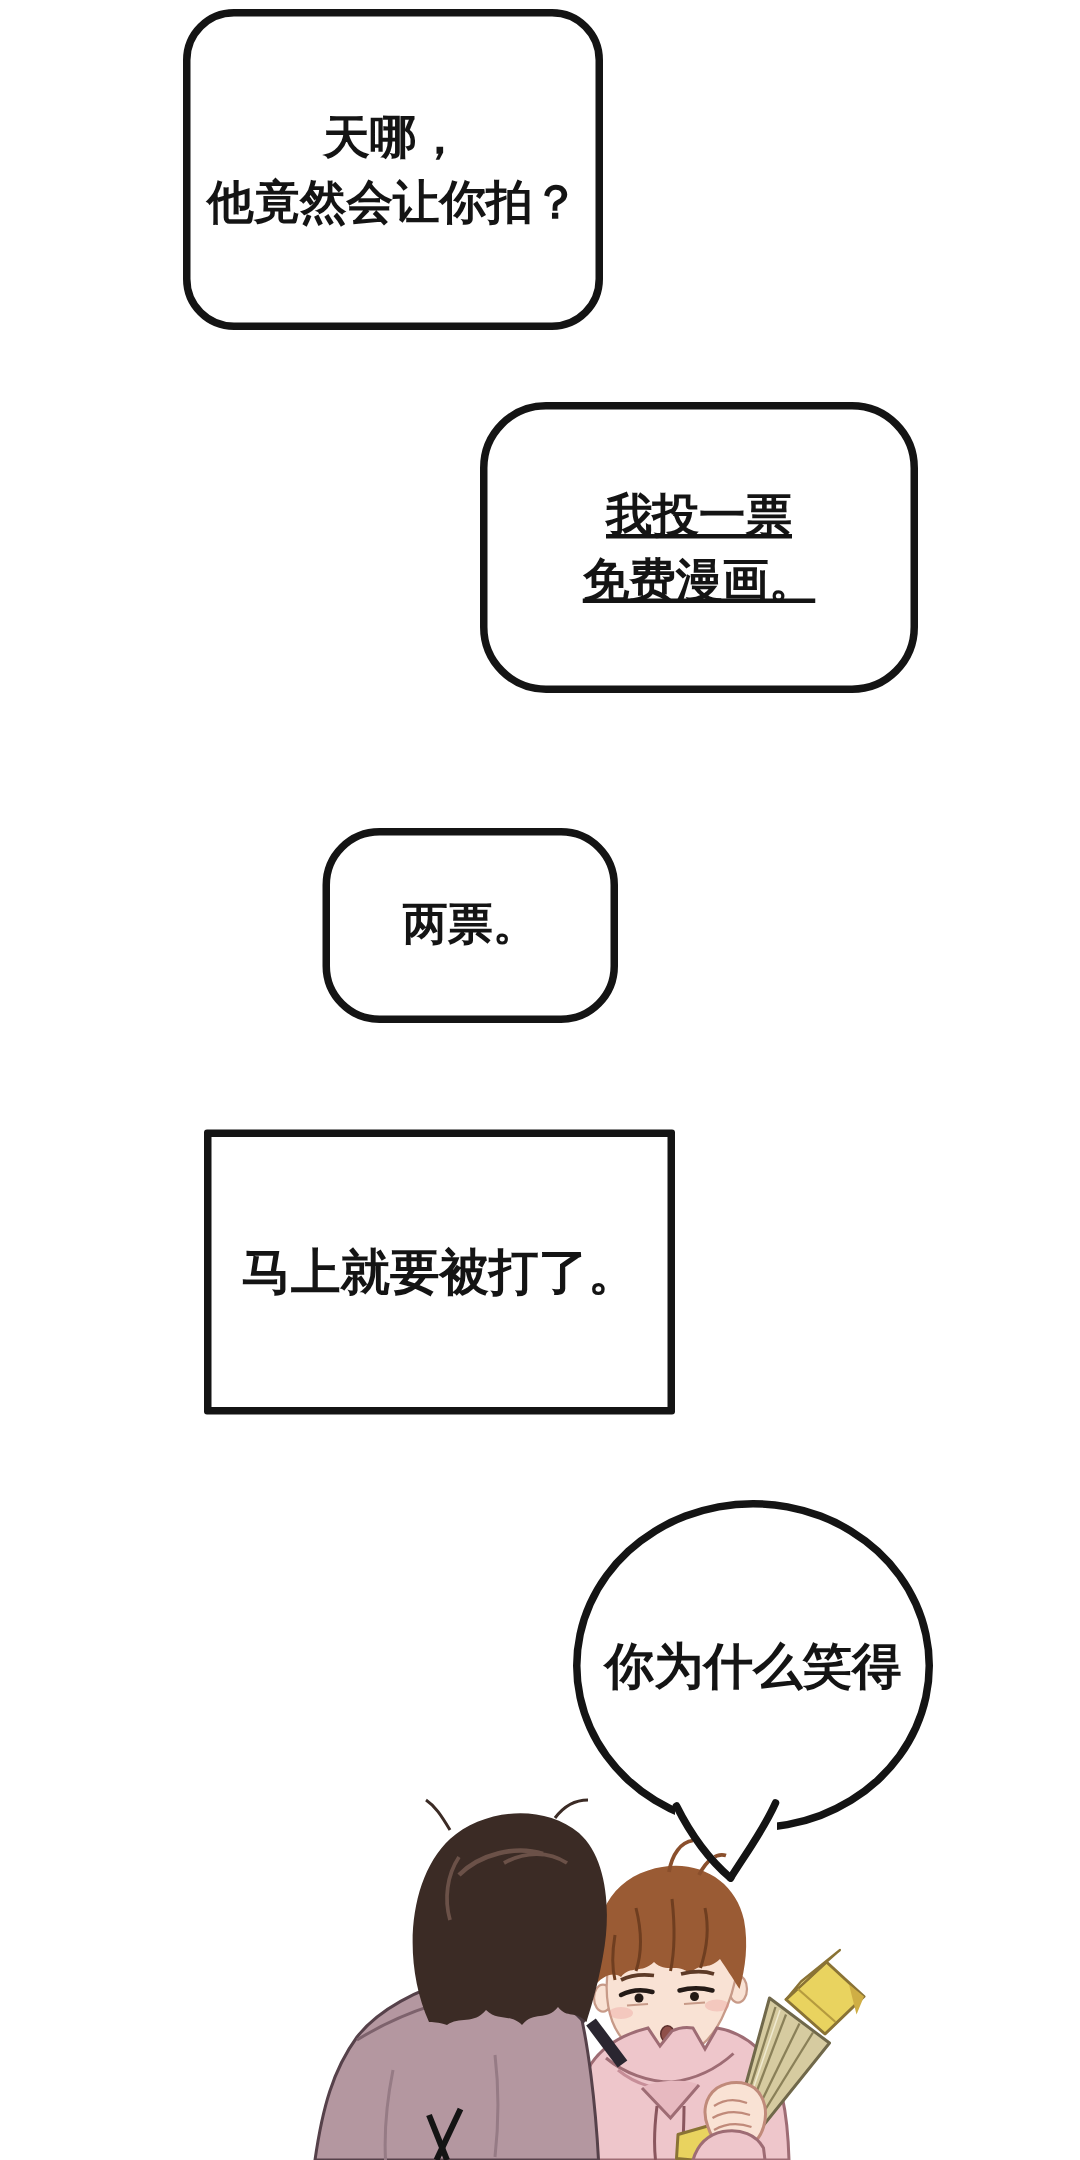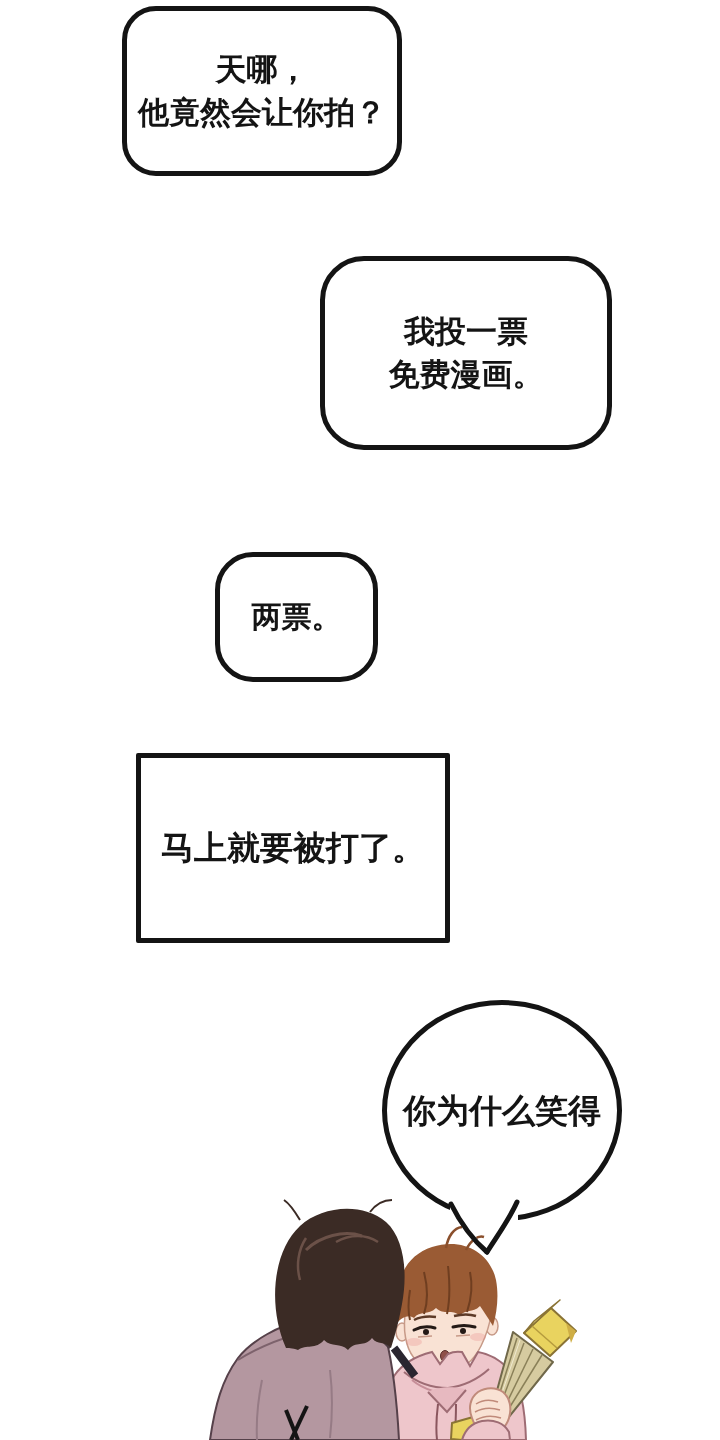--- a/index.html
+++ b/index.html
@@ -15,23 +15,23 @@
     position:absolute;
     background:#ffffff;
     border:5px solid #141414;
     box-sizing:border-box;
     display:flex;flex-direction:column;
     align-items:center;justify-content:center;
     text-align:center;
     font-weight:bold;
     z-index:2;
   }
-  .b1{left:122px;top:6px;width:280px;height:170px;border-radius:34px;font-size:31px;line-height:43px;}
-  .b2{left:320px;top:256px;width:292px;height:194px;border-radius:44px;font-size:31px;line-height:43px;}
-  .b3{left:215px;top:552px;width:163px;height:130px;border-radius:38px;font-size:30px;line-height:42px;}
+  .b1{left:122px;top:6px;width:280px;height:214px;border-radius:34px;font-size:31px;line-height:43px;}
+  .b2{left:320px;top:268px;width:292px;height:194px;border-radius:44px;font-size:31px;line-height:43px;text-decoration:underline;}
+  .b3{left:215px;top:552px;width:197px;height:130px;border-radius:38px;font-size:30px;line-height:42px;}
   .b4{left:136px;top:753px;width:314px;height:190px;border-radius:2px;font-size:33px;line-height:46px;}
   .b5{left:382px;top:1000px;width:240px;height:221px;border-radius:50%;font-size:33px;line-height:44px;text-align:right;}
   #artwork{position:absolute;left:0;top:1180px;z-index:1;}
   #balloon-tail{position:absolute;left:380px;top:1180px;z-index:3;pointer-events:none;}
   .watermark{
     position:absolute;left:560px;top:1156px;z-index:5;
     font-weight:bold;
     color:rgba(255,255,255,0.93);
   }
   .wm-logo{

